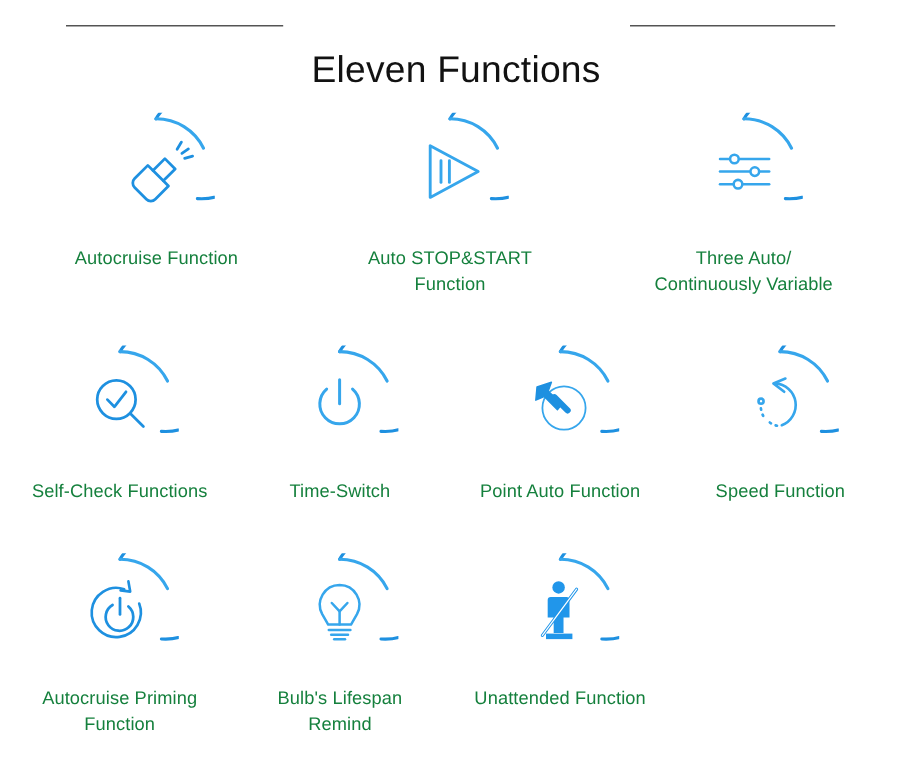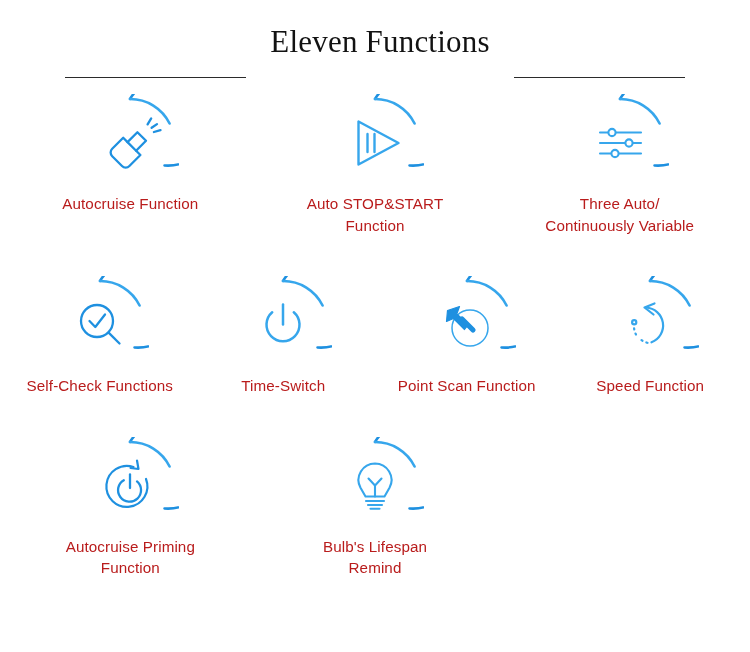--- a/index.html
+++ b/index.html
@@ -15,24 +15,23 @@
     font-family: "Liberation Sans", "DejaVu Sans", sans-serif;
     overflow: hidden;
     position: relative;
   }
 
   
   .header {
     position: relative;
     height: 78px;
     display: flex;
-    align-items: flex-end;
+    align-items: flex-start;
     justify-content: center;
     padding-top: 21px;
-    font-family: Liberation Serif, serif;
   }
   .header-rule {
     height: 0;
     border-top: 1.6px solid #2b2b2b;
     flex: 0 0 auto;
   }
   .header-rule.left  { width: 181px; margin-right: 24px; }
   .header-rule.right { width: 171px; margin-left: 24px; }
   .header-title {
     font-size: 31px;
@@ -67,23 +66,23 @@
 
   .icon-ring {
     position: relative;
     width: 98px;
     height: 98px;
     display: block;
   }
   .icon-ring svg { display: block; width: 98px; height: 98px; }
 
   .cell-label {
-    margin-top: 1px;
+    margin-top: 13px;
     font-size: 15.2px;
-    color: #b91c1c;
+    color: #15803d;
     text-align: center;
     line-height: 1.42;
     letter-spacing: 0.1px;
     white-space: pre-line;
     max-width: 180px;
   }
 </style>
 </head>
 <body>
 
@@ -188,21 +187,21 @@
         <svg viewBox="0 0 98 98">
           <path d="M49 5 A44 44 0 1 1 83.5 71.5" fill="none" stroke="#1e90e0" stroke-width="2.6" stroke-linecap="round"></path>
           <path d="M49 5 A44 44 0 0 1 88.6 29.5" fill="none" stroke="#36a6ec" stroke-width="2.6" stroke-linecap="round"></path>
           <circle cx="52" cy="52" r="18" fill="none" stroke="#36a6ec" stroke-width="1.5"></circle>
           <g fill="#1e90e0" stroke="#1e90e0" stroke-width="1.2" stroke-linejoin="round">
             <path d="M29.5 34.5 L41.5 30.5 L38.8 38.0 L50.5 48.5 L46.5 53.5 L35.5 42.5 L28.5 45.5 Z"></path>
           </g>
           <path d="M44 43 L55 54" stroke="#1e90e0" stroke-width="5.2" stroke-linecap="round"></path>
         </svg>
       </div>
-      <div class="cell-label">Point Scan Function</div>
+      <div class="cell-label">Point Auto Function</div>
     </div>
 
     <div class="cell">
       <div class="icon-ring">
         <svg viewBox="0 0 98 98">
           <path d="M49 5 A44 44 0 1 1 83.5 71.5" fill="none" stroke="#1e90e0" stroke-width="2.6" stroke-linecap="round"></path>
           <path d="M49 5 A44 44 0 0 1 88.6 29.5" fill="none" stroke="#36a6ec" stroke-width="2.6" stroke-linecap="round"></path>
           <g fill="none" stroke="#36a6ec" stroke-width="2.2" stroke-linecap="round" stroke-linejoin="round">
             <path d="M45 31.5 A18 18 0 0 1 50.5 66.3"></path>
             <path d="M53.5 27.5 L43.5 31.5 L52.5 38.5"></path>
@@ -250,18 +249,34 @@
             <path d="M40.0 64.0 H58.0"></path>
             <path d="M42.0 68.0 H56.0"></path>
             <path d="M44.5 71.8 H53.5"></path>
           </g>
         </svg>
       </div>
       <div class="cell-label">Bulb's Lifespan
 Remind</div>
     </div>
 
+    <div class="cell">
+      <div class="icon-ring">
+        <svg viewBox="0 0 98 98">
+          <path d="M49 5 A44 44 0 1 1 83.5 71.5" fill="none" stroke="#1e90e0" stroke-width="2.6" stroke-linecap="round"></path>
+          <path d="M49 5 A44 44 0 0 1 88.6 29.5" fill="none" stroke="#36a6ec" stroke-width="2.6" stroke-linecap="round"></path>
+          <g fill="#2196ea">
+            <circle cx="47.5" cy="28.5" r="5.2"></circle>
+            <path d="M41.0 36.5 h13.0 a2.6 2.6 0 0 1 2.6 2.6 v14.5 h-5.0 v13.0 h-8.2 v-13.0 h-5.0 v-14.5 a2.6 2.6 0 0 1 2.6 -2.6 z"></path>
+            <rect x="37.0" y="67.0" width="22.0" height="4.6"></rect>
+          </g>
+          <path d="M62.5 30.0 L34.0 68.5" stroke="#2196ea" stroke-width="2.6" stroke-linecap="round" fill="none"></path>
+          <path d="M62.5 30.0 L34.0 68.5" stroke="#ffffff" stroke-width="1.0" stroke-linecap="round" fill="none"></path>
+        </svg>
+      </div>
+      <div class="cell-label">Unattended Function</div>
+    </div>
 
     <div class="cell"></div>
 
   </div>
 
 </div>
 
 </body></html>

